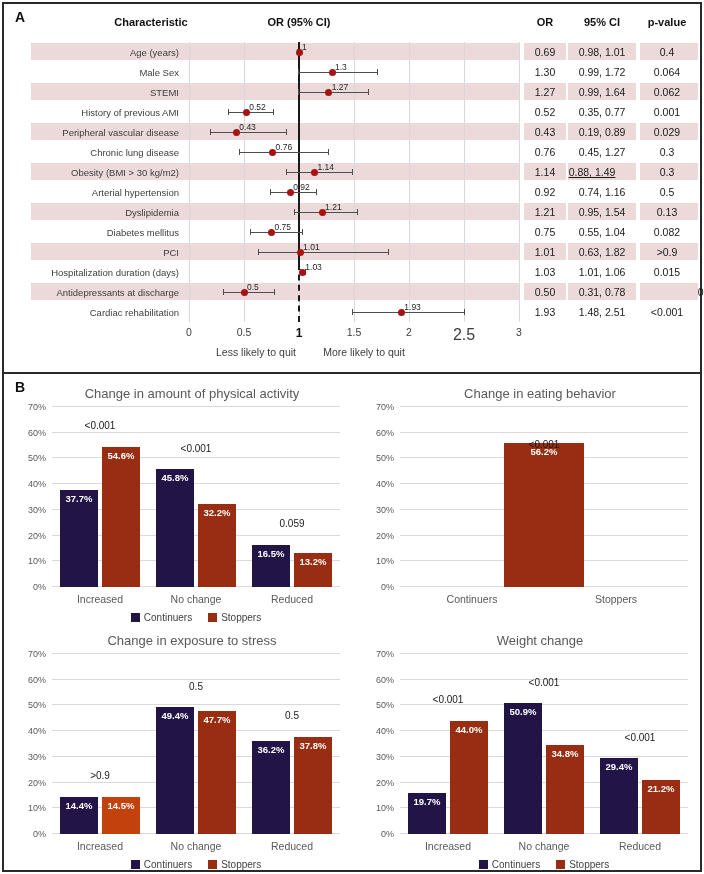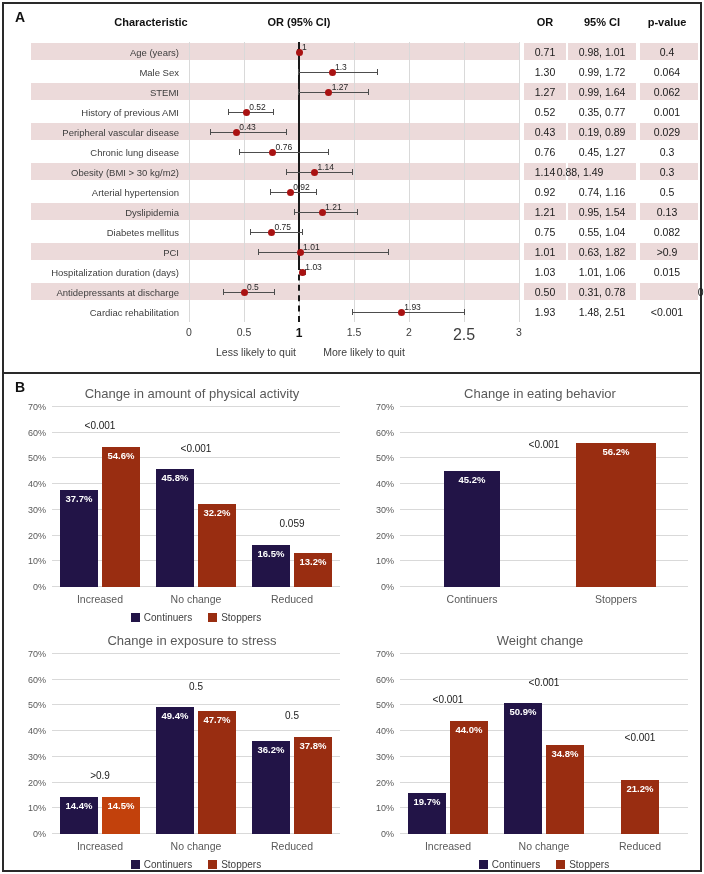--- a/index.html
+++ b/index.html
@@ -87,21 +87,21 @@
         <div class="fgrid" style="left: 460px; top: 38px; height: 280px; background: rgb(217, 217, 217);"></div>
         <div class="fgrid" style="left: 515px; top: 38px; height: 280px; background: rgb(217, 217, 217);"></div>
         <div style="position: absolute; left: 294px; top: 38px; width: 2px; height: 222px; background: rgb(26, 26, 26);"></div>
         <div style="position: absolute; left: 294px; top: 260px; width: 0px; height: 58px; border-left: 2px dashed rgb(26, 26, 26);"></div>
         <div class="frow-label" style="left: 8px; top: 43px; width: 167px;">Age (years)</div>
         <div class="fci" style="left: 292.8px; top: 48px; width: 3.3px; background: rgb(77, 77, 77);"></div>
         <div class="fcap" style="left: 292.8px; top: 45px; background: rgb(77, 77, 77);"></div>
         <div class="fcap" style="left: 295.1px; top: 45px; background: rgb(77, 77, 77);"></div>
         <div class="fdot" style="left: 291.5px; top: 45px; background: rgb(169, 18, 18);"></div>
         <div class="fptlabel" style="left: 298px; top: 38px;">1</div>
-        <div class="fcell" style="left: 520px; top: 42px; width: 42px;">0.71</div>
+        <div class="fcell" style="left: 520px; top: 42px; width: 42px;">0.69</div>
         <div class="fcell" style="left: 564px; top: 42px; width: 68px;">0.98, 1.01</div>
         <div class="fcell" style="left: 632px; top: 42px; width: 62px;">0.4</div>
         <div class="frow-label" style="left: 8px; top: 63px; width: 167px;">Male Sex</div>
         <div class="fci" style="left: 293.9px; top: 68px; width: 80.3px; background: rgb(77, 77, 77);"></div>
         <div class="fcap" style="left: 293.9px; top: 65px; background: rgb(77, 77, 77);"></div>
         <div class="fcap" style="left: 373.2px; top: 65px; background: rgb(77, 77, 77);"></div>
         <div class="fdot" style="left: 324.5px; top: 65px; background: rgb(169, 18, 18);"></div>
         <div class="fptlabel" style="left: 331px; top: 58px;">1.3</div>
         <div class="fcell" style="left: 520px; top: 62px; width: 42px;">1.30</div>
         <div class="fcell" style="left: 564px; top: 62px; width: 68px;">0.99, 1.72</div>
@@ -142,21 +142,21 @@
         <div class="fcell" style="left: 520px; top: 142px; width: 42px;">0.76</div>
         <div class="fcell" style="left: 564px; top: 142px; width: 68px;">0.45, 1.27</div>
         <div class="fcell" style="left: 632px; top: 142px; width: 62px;">0.3</div>
         <div class="frow-label" style="left: 8px; top: 163px; width: 167px;">Obesity (BMI &gt; 30 kg/m2)</div>
         <div class="fci" style="left: 281.8px; top: 168px; width: 67.1px; background: rgb(77, 77, 77);"></div>
         <div class="fcap" style="left: 281.8px; top: 165px; background: rgb(77, 77, 77);"></div>
         <div class="fcap" style="left: 347.9px; top: 165px; background: rgb(77, 77, 77);"></div>
         <div class="fdot" style="left: 306.9px; top: 165px; background: rgb(169, 18, 18);"></div>
         <div class="fptlabel" style="left: 313.4px; top: 158px;">1.14</div>
         <div class="fcell" style="left: 520px; top: 162px; width: 42px;">1.14</div>
-        <div class="fcell" style="left: 552px; top: 162px; width: 48px;">0.88, 1.49</div>
+        <div class="fcell" style="left: 564px; top: 162px; width: 48px; text-decoration: underline;">0.88, 1.49</div>
         <div class="fcell" style="left: 632px; top: 162px; width: 62px;">0.3</div>
         <div class="frow-label" style="left: 8px; top: 183px; width: 167px;">Arterial hypertension</div>
         <div class="fci" style="left: 266.4px; top: 188px; width: 46.2px; background: rgb(77, 77, 77);"></div>
         <div class="fcap" style="left: 266.4px; top: 185px; background: rgb(77, 77, 77);"></div>
         <div class="fcap" style="left: 311.6px; top: 185px; background: rgb(77, 77, 77);"></div>
         <div class="fdot" style="left: 282.7px; top: 185px; background: rgb(169, 18, 18);"></div>
         <div class="fptlabel" style="left: 289.2px; top: 178px;">0.92</div>
         <div class="fcell" style="left: 520px; top: 182px; width: 42px;">0.92</div>
         <div class="fcell" style="left: 564px; top: 182px; width: 68px;">0.74, 1.16</div>
         <div class="fcell" style="left: 632px; top: 182px; width: 62px;">0.5</div>
@@ -307,25 +307,20 @@
             <div class="bgrid" style="bottom: 102.857px;"></div>
             <div class="ylab" style="bottom: 97.8571px;">40%</div>
             <div class="bgrid" style="bottom: 128.571px;"></div>
             <div class="ylab" style="bottom: 123.571px;">50%</div>
             <div class="bgrid" style="bottom: 154.286px;"></div>
             <div class="ylab" style="bottom: 149.286px;">60%</div>
             <div class="bgrid" style="bottom: 180px;"></div>
             <div class="ylab" style="bottom: 175px;">70%</div>
             <div class="groups">
               <div class="group">
-                <div class="bar" style="width: 56px; height: 116.229px; background: rgb(34, 20, 71);">
-                  <div class="blab">45.2%</div>
-                </div>
-              </div>
-              <div class="group">
                 <div class="bar" style="width: 56px; height: 144.514px; background: rgb(153, 45, 17); padding-left: 24px;">
                   <div class="blab">56.2%</div>
                 </div>
               </div>
               <div class="pval" style="left: 0px; right: 0px; bottom: 76%;">&lt;0.001</div>
             </div>
           </div>
           <div class="cats">
             <div class="cat">Continuers</div>
             <div class="cat">Stoppers</div>
@@ -428,20 +423,23 @@
               <div class="group">
                 <div class="bar" style="width: 38px; height: 130.886px; background: rgb(34, 20, 71);">
                   <div class="blab">50.9%</div>
                 </div>
                 <div class="bar" style="width: 38px; height: 89.4857px; background: rgb(153, 45, 17);">
                   <div class="blab">34.8%</div>
                 </div>
                 <div class="pval" style="bottom: 81.2857%;">&lt;0.001</div>
               </div>
               <div class="group">
+                <div class="bar" style="width: 38px; height: 75.6px; background: rgb(34, 20, 71);">
+                  <div class="blab">29.4%</div>
+                </div>
                 <div class="bar" style="width: 38px; height: 54.5143px; background: rgb(153, 45, 17);">
                   <div class="blab">21.2%</div>
                 </div>
                 <div class="pval" style="bottom: 50.5714%;">&lt;0.001</div>
               </div>
             </div>
           </div>
           <div class="cats">
             <div class="cat">Increased</div>
             <div class="cat">No change</div>

